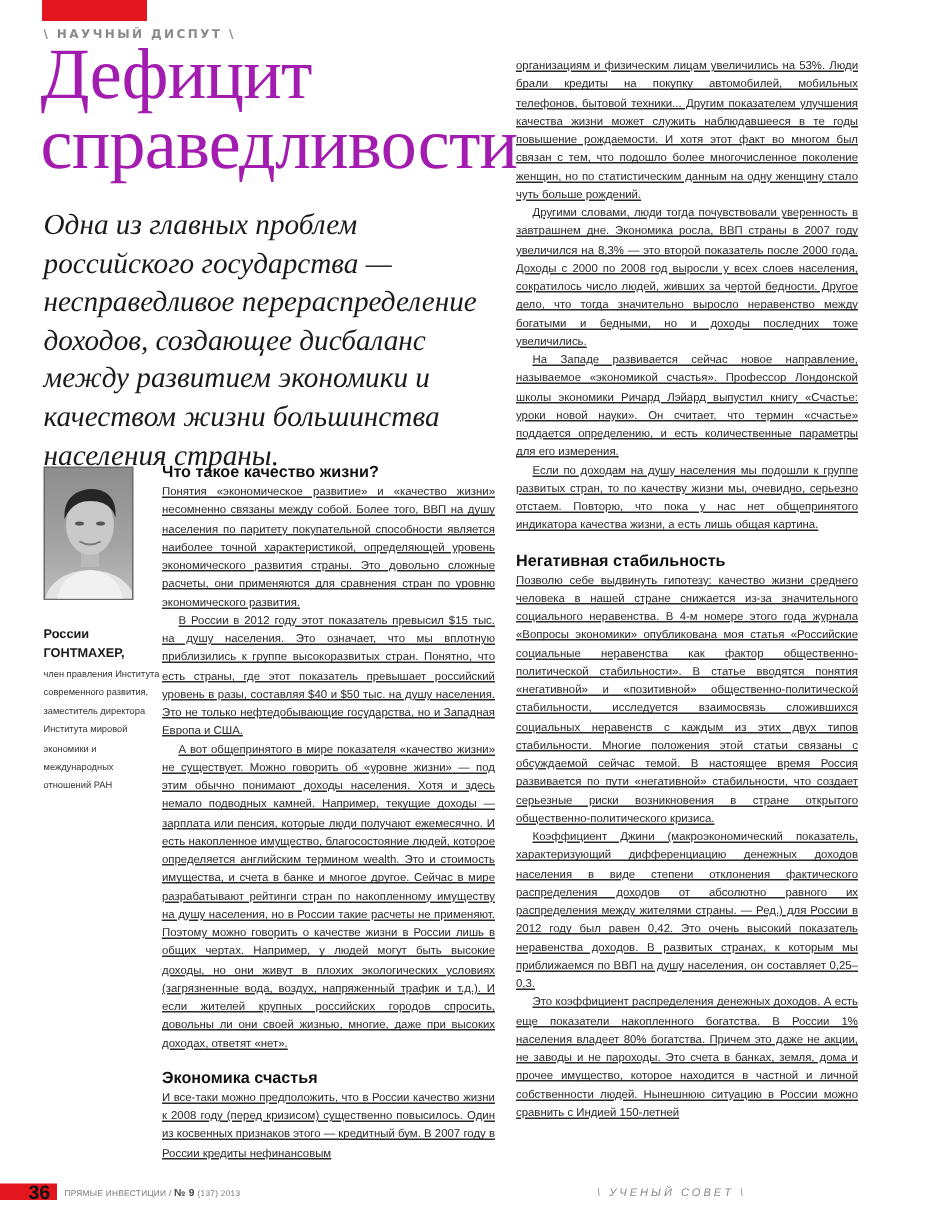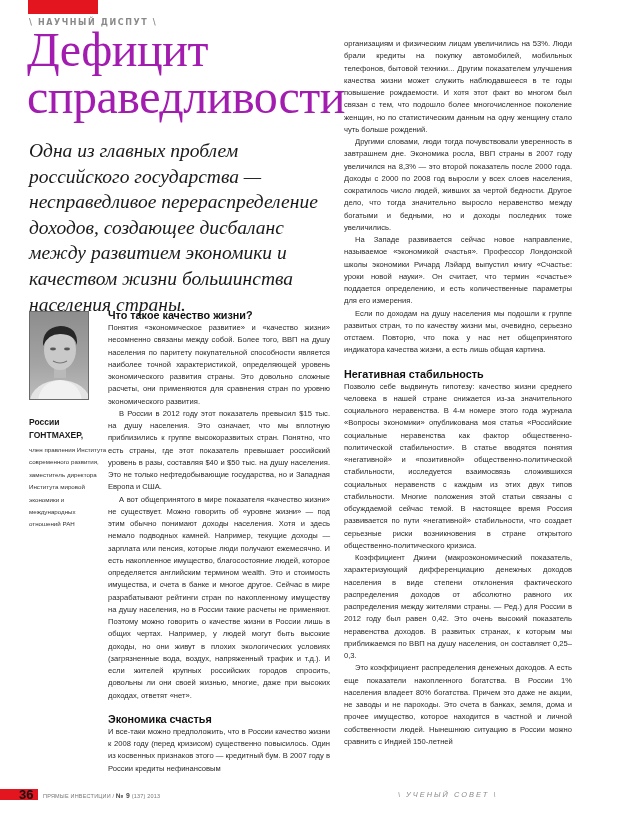--- a/index.html
+++ b/index.html
@@ -7,21 +7,21 @@
   .abs { position:absolute; }
   .top-red { left:28px; top:0; width:70px; height:14px; background:#e3151f; }
   .kicker { left:29px; top:18px; font-size:8px; font-weight:bold; letter-spacing:1.6px; color:#8a8a8a; font-family:"DejaVu Sans", sans-serif; }
   .title { left:27px; top:26px; font-family:"Liberation Serif", serif; font-size:48px; line-height:47px; color:#a21caf; letter-spacing:-0.5px; }
   .lead { left:29px; top:138px; width:300px; font-family:"Liberation Serif", serif; font-style:italic; font-size:19.5px; line-height:25.6px; color:#1a1a1a; }
   .portrait { left:29px; top:311px; width:60px; height:89px; border:1px solid #6b6b6b; box-sizing:border-box; overflow:hidden; background:linear-gradient(180deg,#8d8d8d 0%,#a4a4a4 60%,#bdbdbd 100%); }
   .portrait svg { display:block; }
   .author-name { left:29px; top:416px; font-size:8.5px; font-weight:bold; line-height:13px; color:#1a1a1a; width:80px; }
   .author-desc { left:29px; top:444px; font-size:6.2px; line-height:12.4px; color:#333; width:78px; }
   .col { font-size:7.6px; line-height:12.25px; color:#2a2a2a; text-align:justify; }
-  .col p { margin:0; text-indent:0; }
+  .col p { margin:0; text-indent:0;text-decoration:underline; }
   .col p.ind { text-indent:11px; }
   .col h3 { margin:0; font-size:10.8px; line-height:14px; font-weight:bold; color:#111; }
   .col-mid { left:108px; top:308px; width:222px; }
   .col-right { left:344px; top:38px; width:228px; }
   .gap { height:10px; }
   .foot-red { left:0; top:789px; width:38px; height:11px; background:#e3151f; }
   .page-num { left:19px; top:787px; font-size:13px; font-weight:bold; color:#111;text-align:right; }
   .foot-pub { left:43px; top:792px; font-size:5.5px; color:#777; letter-spacing:0.2px; }
   .foot-pub b { color:#444; font-size:6.8px; }
   .foot-section { left:398px; top:790px; font-size:7.4px; color:#8a8a8a; letter-spacing:2px;font-style:italic; }

